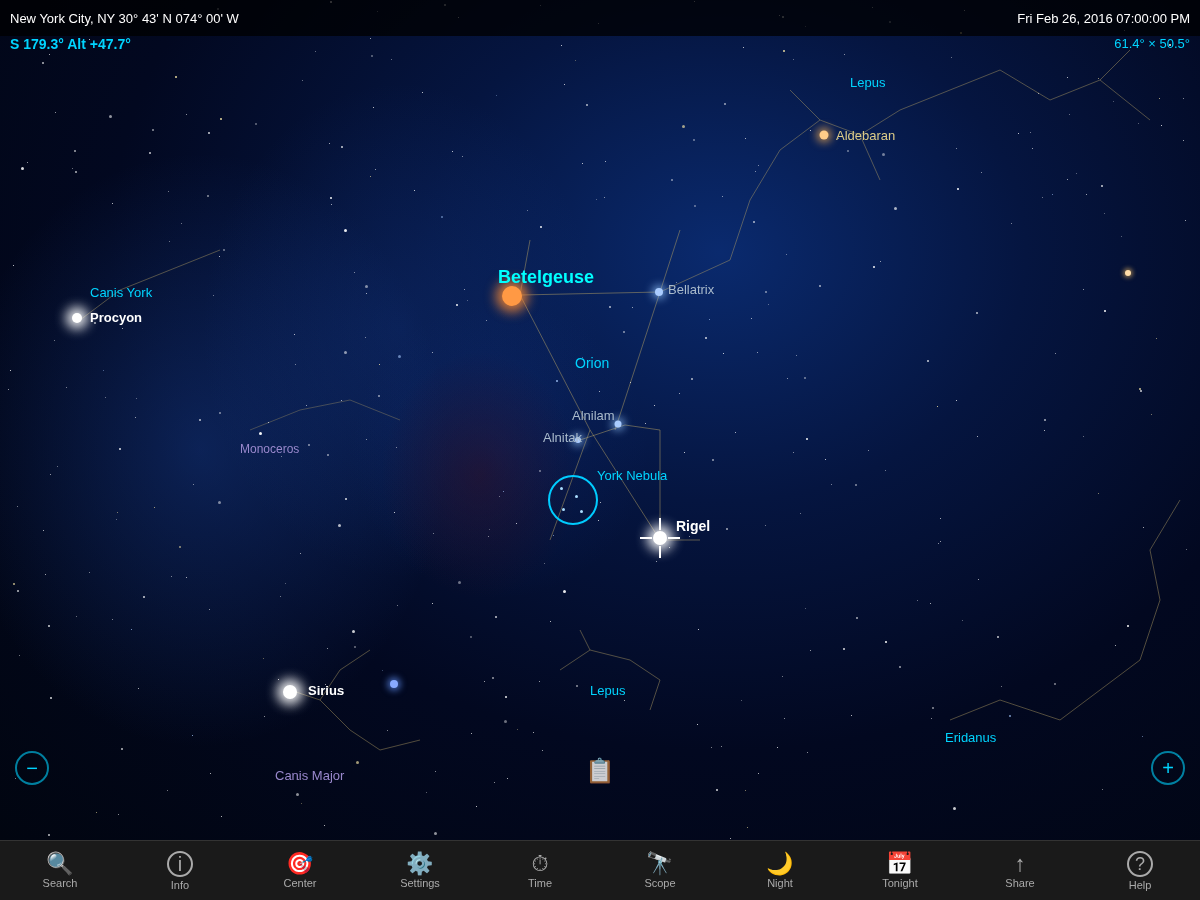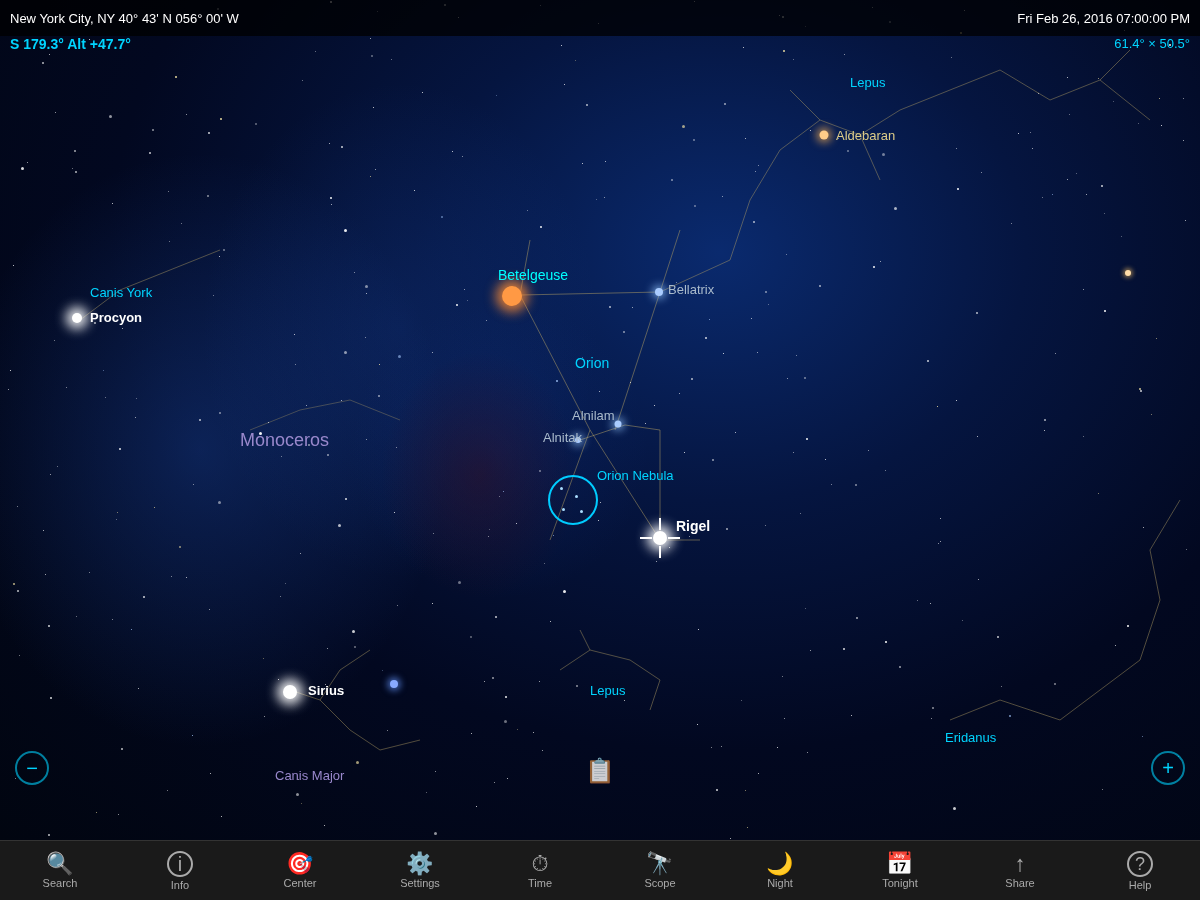--- a/index.html
+++ b/index.html
@@ -56,22 +56,22 @@
     }
     .label-cyan { color: #00d4ff; }
     .label-white { color: #ffffff; font-weight: bold; }
     .label-purple { color: #9988cc; }
     .label-gold { color: #ddcc88; }
     .label-gray { color: #aabbcc; }
 
     
     .label-betelgeuse {
       color: #00ffff;
-      font-size: 14px;
-      font-weight: normal;
+      font-size: 18px;
+      font-weight: bold;
     }
 
     
     .label-rigel {
       color: #ffffff;
       font-size: 14px;
       font-weight: bold;
     }
 
     
@@ -677,44 +677,44 @@
 
   <div class="star star-blue" style="left:578px;top:440px;width:6px;height:6px;transform:translate(-50%,-50%);"></div>
   <div class="label label-gray" style="left:543px;top:430px;">Alnitak</div>
 
   <div class="orion-nebula-circle" style="left:573px;top:500px;"></div>
 
   <div class="star" style="left:560px;top:487px;width:3px;height:3px;background:#aaddff;"></div>
   <div class="star" style="left:575px;top:495px;width:3px;height:3px;background:#aaddff;"></div>
   <div class="star" style="left:562px;top:508px;width:3px;height:3px;background:#aaddff;"></div>
   <div class="star" style="left:580px;top:510px;width:3px;height:3px;background:#aaddff;"></div>
-  <div class="label label-cyan" style="left:597px;top:468px;">Orion Nebula</div>
+  <div class="label label-cyan" style="left:597px;top:468px;">York Nebula</div>
 
   <div style="position:absolute;left:660px;top:538px;">
     <div class="star star-white-bright" style="position:absolute;left:0;top:0;width:14px;height:14px;transform:translate(-50%,-50%);"></div>
 
     <div style="position:absolute;left:-20px;top:-1px;width:12px;height:2px;background:white;"></div>
     <div style="position:absolute;left:8px;top:-1px;width:12px;height:2px;background:white;"></div>
     <div style="position:absolute;left:-1px;top:-20px;width:2px;height:12px;background:white;"></div>
     <div style="position:absolute;left:-1px;top:8px;width:2px;height:12px;background:white;"></div>
   </div>
   <div class="label label-rigel" style="left:676px;top:518px;">Rigel</div>
 
   <div class="label label-cyan" style="left:575px;top:355px;font-size:14px;">Orion</div>
-  <div class="label label-purple" style="left:240px;top:430px;font-size:18px;">Monoceros</div>
+  <div class="label label-purple" style="left:240px;top:442px;font-size:12px;">Monoceros</div>
   <div class="label label-cyan" style="left:850px;top:75px;font-size:13px;">Lepus</div>
   <div class="label label-cyan" style="left:590px;top:683px;font-size:13px;">Lepus</div>
   <div class="label label-cyan" style="left:945px;top:730px;font-size:13px;">Eridanus</div>
   <div class="label label-purple" style="left:275px;top:768px;font-size:13px;">Canis Major</div>
 
   <div class="star" style="left:390px;top:680px;width:8px;height:8px;background:#88aaff;box-shadow:0 0 6px 3px rgba(100,150,255,0.6);"></div>
   <div class="star" style="left:1125px;top:270px;width:6px;height:6px;background:#ffddaa;box-shadow:0 0 4px 2px rgba(255,200,100,0.5);"></div>
 
   <div id="header">
-    <div class="header-left">New York City, NY  40° 43' N 056° 00' W</div>
+    <div class="header-left">New York City, NY  30° 43' N 074° 00' W</div>
     <div class="header-right">Fri Feb 26, 2016  07:00:00 PM</div>
   </div>
 
   <div id="info-overlay">
     <div class="info-line1">S 179.3°  Alt +47.7°</div>
   </div>
 
   <div id="view-size">61.4° × 50.5°</div>
 
   <div id="zoom-minus">

